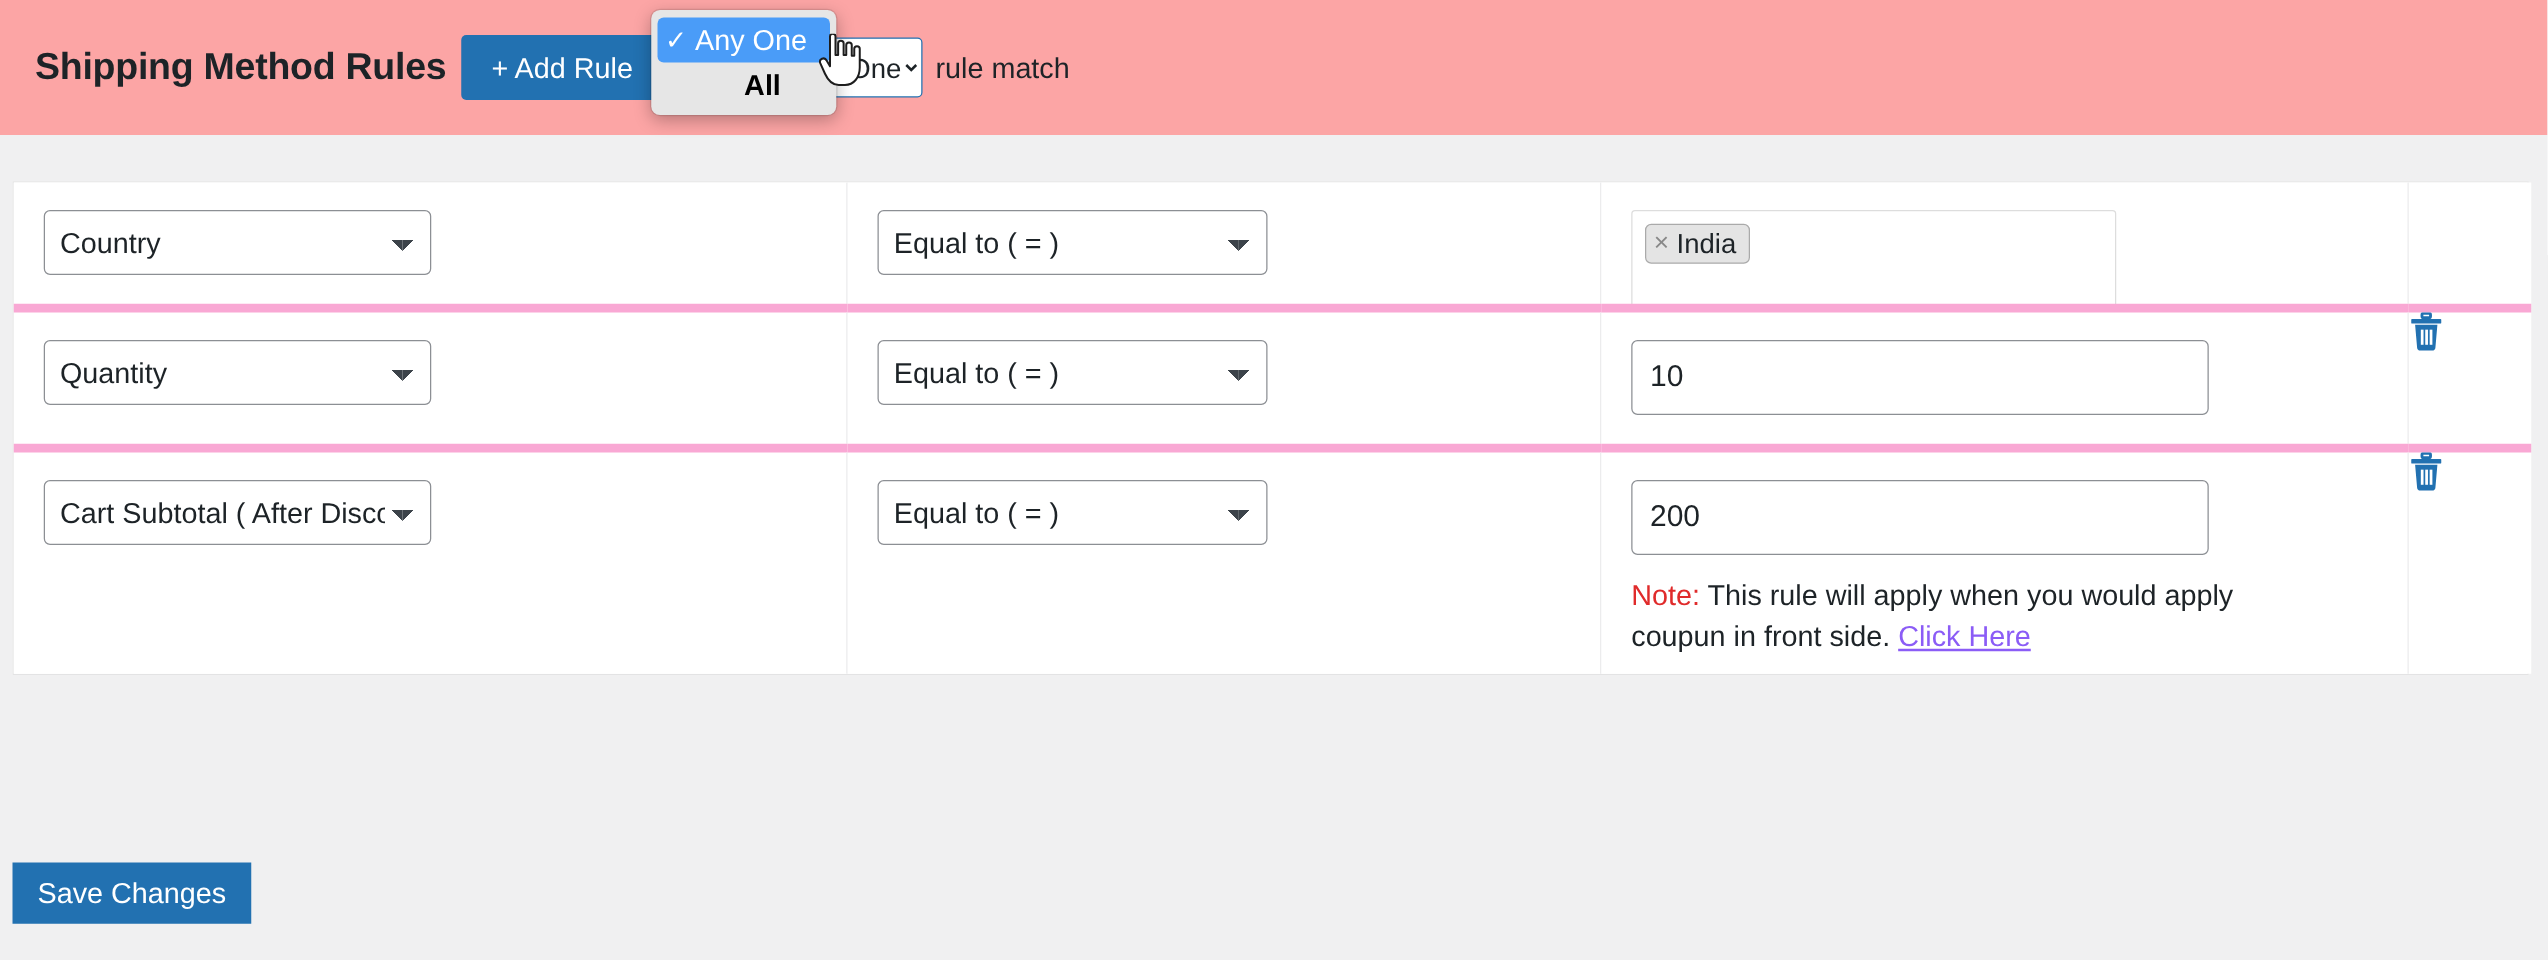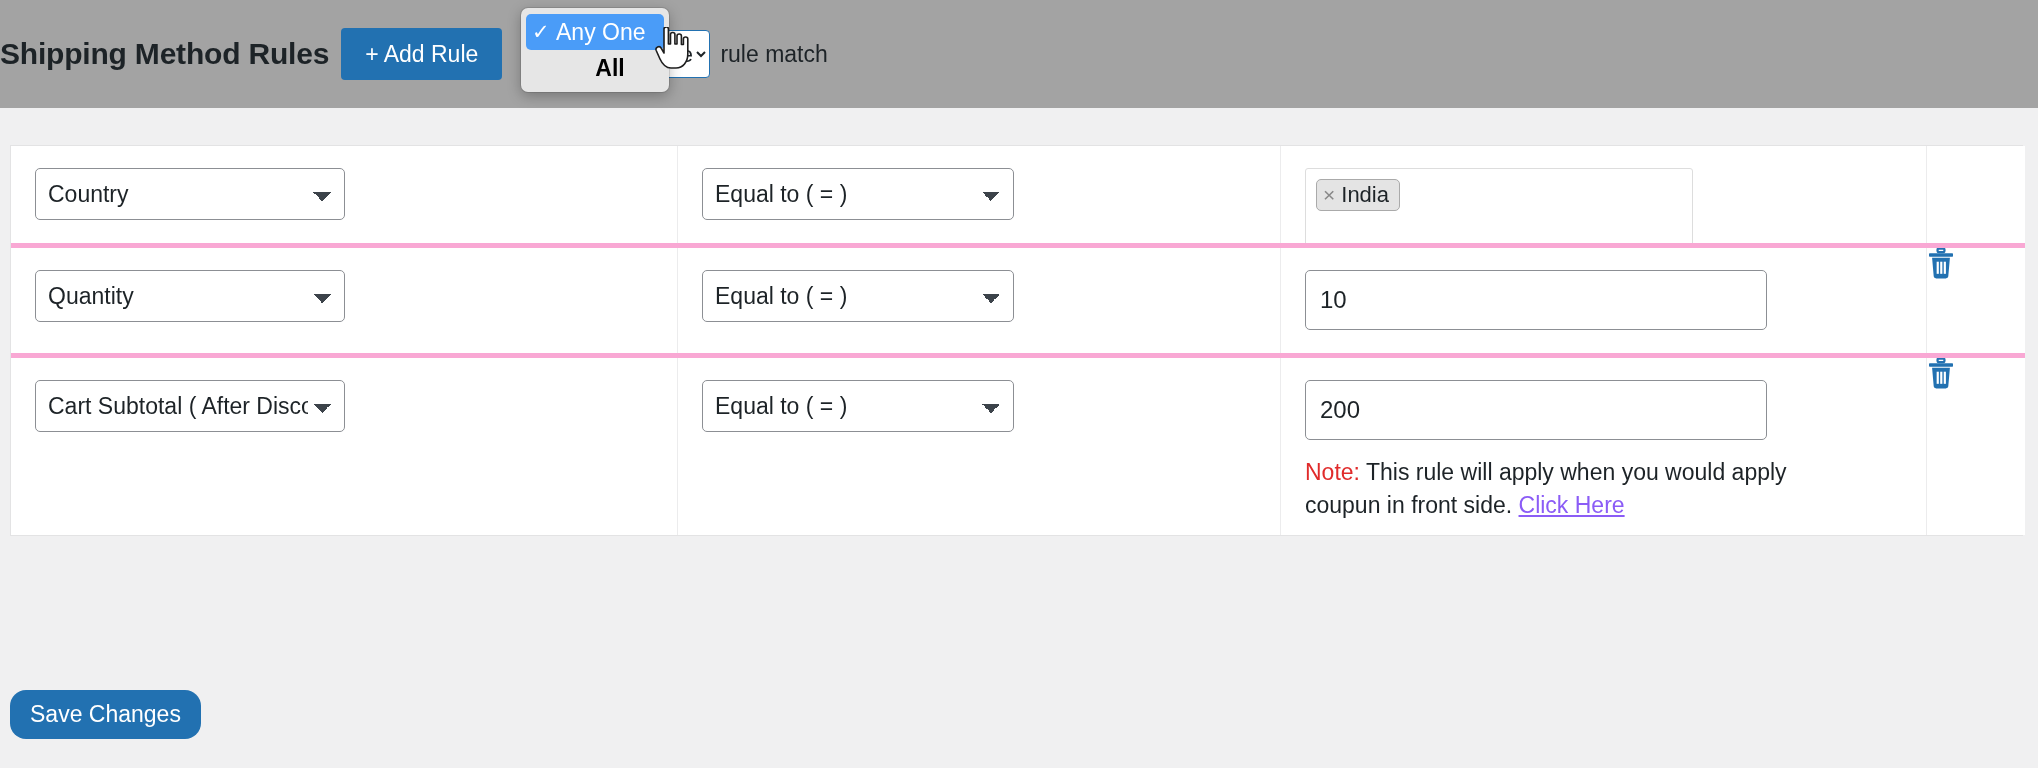--- a/index.html
+++ b/index.html
@@ -15,25 +15,25 @@
     overflow: hidden;
     position: relative;
   }
 
   
   .header {
     position: absolute;
     left: 0; top: 0;
     width: 2038px;
     height: 108px;
-    background: #a3a3a3;
+    background: #fca5a5;
     display: flex;
     align-items: center;
     box-sizing: border-box;
-    padding-left: 0;
+    padding-left: 28px;
   }
   .page-title {
     font-size: 30px;
     font-weight: bold;
     color: #1d2327;
     letter-spacing: -0.2px;
     white-space: nowrap;
   }
   .add-rule-btn {
     margin-left: 12px;
@@ -138,21 +138,21 @@
     border: 1px solid #e3e3e4;
     border-collapse: collapse;
     box-sizing: border-box;
   }
   .rules-table table {
     width: 100%;
     border-collapse: collapse;
     table-layout: fixed;
   }
   .rules-table td {
-    border-bottom: 5px solid #f9a8d4;
+    border-bottom: 7px solid #f9a8d4;
     border-right: 1px solid #ececed;
     vertical-align: top;
     padding: 0;
     background: #ffffff;
   }
   .rules-table tr:last-child td { border-bottom: none; }
   .rules-table td:last-child { border-right: none; }
 
   .col-a { width: 666px; }
   .col-b { width: 602px; }
@@ -250,21 +250,21 @@
   }
 
   
   .save-btn {
     position: absolute;
     left: 10px;
     top: 690px;
     background: #2271b1;
     color: #ffffff;
     border: none;
-    border-radius: 16px;
+    border-radius: 0;
     font-size: 23px;
     font-family: "Liberation Sans", sans-serif;
     height: 49px;
     padding: 0 20px;
     cursor: pointer;
   }
 </style>
 </head>
 <body>
 

